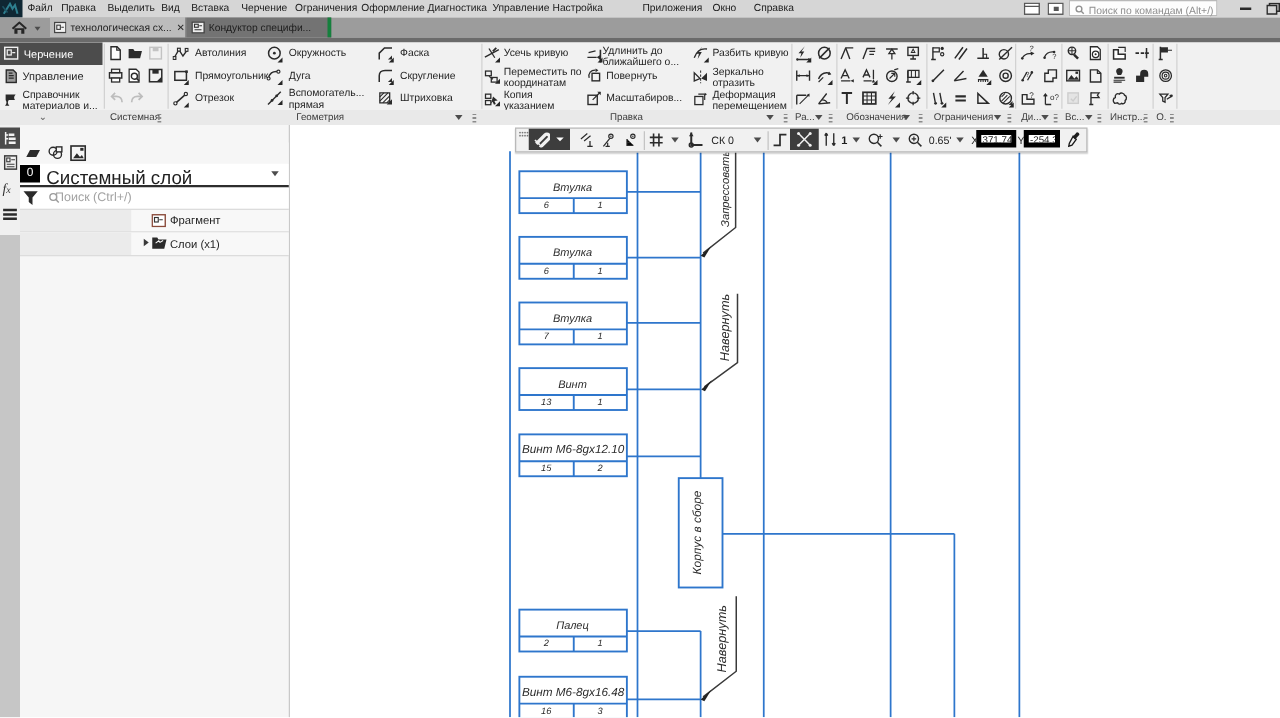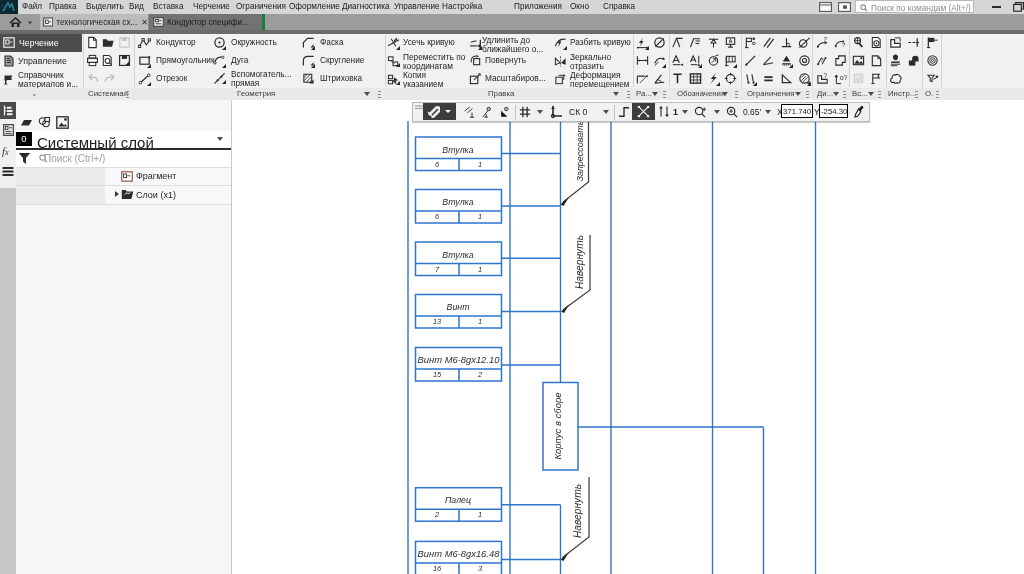--- a/index.html
+++ b/index.html
@@ -27,21 +27,21 @@
 .cor{position:absolute;width:0;height:0;border-left:4px solid transparent;border-bottom:4px solid #262626}
 .grip{width:3px;height:7px;background-image:repeating-linear-gradient(to bottom,#8b8b8b 0 1.3px,transparent 1.3px 2.9px)}
 
 #lstrip{left:0;top:100px;width:16px;height:474px;background:#f0f0f0}
 #lstriplow{left:0;top:188px;width:16px;height:386px;background:#c6c6c6}
 #panel{left:16px;top:100px;width:215px;height:474px;background:#f6f6f6;border-right:1px solid #c9c9c9}
 
 #cv{left:232px;top:100px;width:792px;height:468px;background:#fff}
 #ftb{left:412px;top:101.5px;width:456px;height:18px;background:#f1f1f1;border:1px solid #b9b9b9;box-shadow:0 1px 1px rgba(0,0,0,.18);display:flex;align-items:center}
 .fsep{width:1px;height:15px;background:#c4c4c4;margin:0 1px}
-.fbx{height:14px;background:#fff;border:1px solid #000000;font-size:7.8px;color:#222;display:flex;align-items:center;padding:0 1px;overflow:hidden;white-space:nowrap;box-sizing:border-box}
+.fbx{height:14px;background:#fff;border:4px solid #000000;font-size:7.8px;color:#222;display:flex;align-items:center;padding:0 1px;overflow:hidden;white-space:nowrap;box-sizing:border-box}
 </style></head>
 <body>
 <div id="root">
 <svg width="0" height="0" style="position:absolute">
       <defs>
 <g id="doc">
           <path d="M3 1.5h5.2L11 4.3V12.5H3z" fill="#fff" stroke="#2b2b2b" stroke-width="1.2"></path>
           <path d="M8 1.5V4.5H11" fill="none" stroke="#2b2b2b" stroke-width="1.1"></path>
         </g>
 <g id="folder">
@@ -522,21 +522,21 @@
  <div class="rrow" style="left:103px;top:38px">
         <svg class="i" width="13" height="13" viewBox="0 0 14 14">
           <use href="#redo"></use>
         </svg>
       </div>
 
  <div class="rrow" style="left:138px;top:2px">
         <svg class="i" width="13" height="13" viewBox="0 0 14 14">
           <use href="#autoline"></use>
         </svg>
-        <span class="rtx" style="margin-left:5px">Кондуктор</span>
+        <span class="rtx" style="margin-left:5px">Автолиния</span>
       </div>
  <div class="rrow" style="left:138px;top:20px">
         <svg class="i" width="13" height="13" viewBox="0 0 14 14">
           <use href="#recticon"></use>
         </svg>
         <i class="cor" style="left:9px;top:10px"></i>
         <span class="rtx" style="margin-left:5px">Прямоугольник</span>
       </div>
  <div class="rrow" style="left:138px;top:38px">
         <svg class="i" width="13" height="13" viewBox="0 0 14 14">

